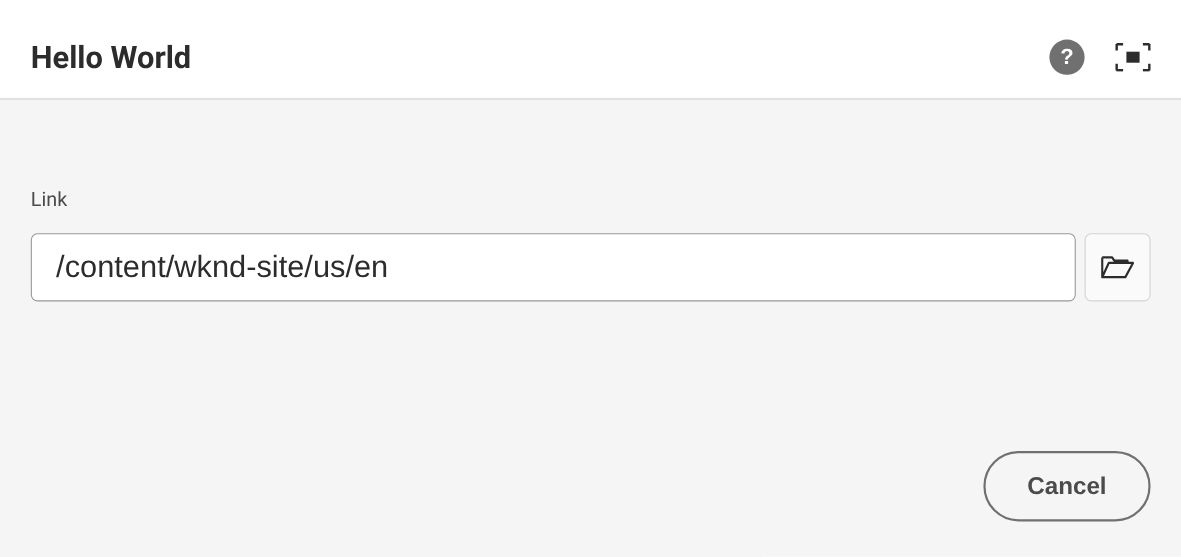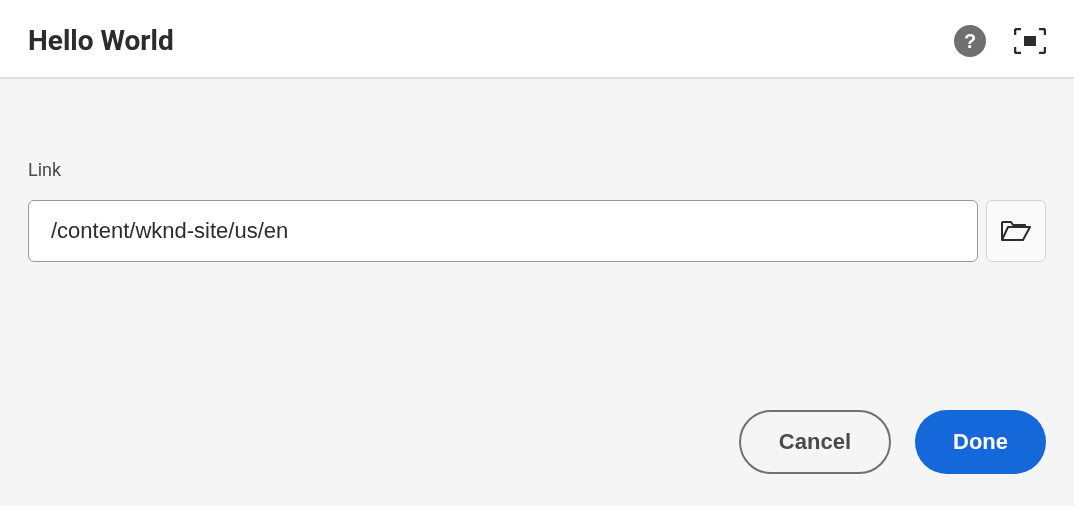--- a/index.html
+++ b/index.html
@@ -16,23 +16,23 @@
     }
     .dialog {
       background: #f5f5f5;
       width: 100%;
       height: 100%;
       display: flex;
       flex-direction: column;
     }
     .dialog-header {
       display: flex;
-      align-items: flex-end;
+      align-items: flex-start;
       justify-content: space-between;
-      padding: 24px 28px 20px 28px;
+      padding: 36px 28px 20px 28px;
       background: #ffffff;
       border-bottom: 2px solid #e0e0e0;
     }
     .dialog-title {
       font-size: 28px;
       font-weight: 700;
       color: #2c2c2c;
     }
     .header-actions {
       display: flex;
@@ -76,21 +76,21 @@
     }
     .link-field-row {
       display: flex;
       align-items: stretch;
       gap: 0;
     }
     .link-input {
       flex: 1;
       height: 62px;
       padding: 0 22px;
-      font-size: 22px;
+      font-size: 28px;
       color: #2c2c2c;
       background: #ffffff;
       border: 1px solid #999999;
       border-radius: 6px;
       outline: none;
     }
     .browse-btn {
       width: 60px;
       height: 62px;
       margin-left: 8px;
@@ -160,15 +160,14 @@
       <button class="browse-btn">
         <svg width="30" height="24" viewBox="0 0 30 24">
           <path d="M 1 3 L 1 21 L 22 21 L 29 8 L 7 8 L 1 21 M 1 3 L 10 3 L 12 6 L 24 6 L 24 8" fill="none" stroke="#2c2c2c" stroke-width="2" stroke-linejoin="round"></path>
         </svg>
       </button>
     </div>
   </div>
 
   <div class="dialog-footer">
     <button class="btn btn-cancel">Cancel</button>
-    <button class="btn btn-done">Done</button>
   </div>
 </div>
 
 </body></html>

